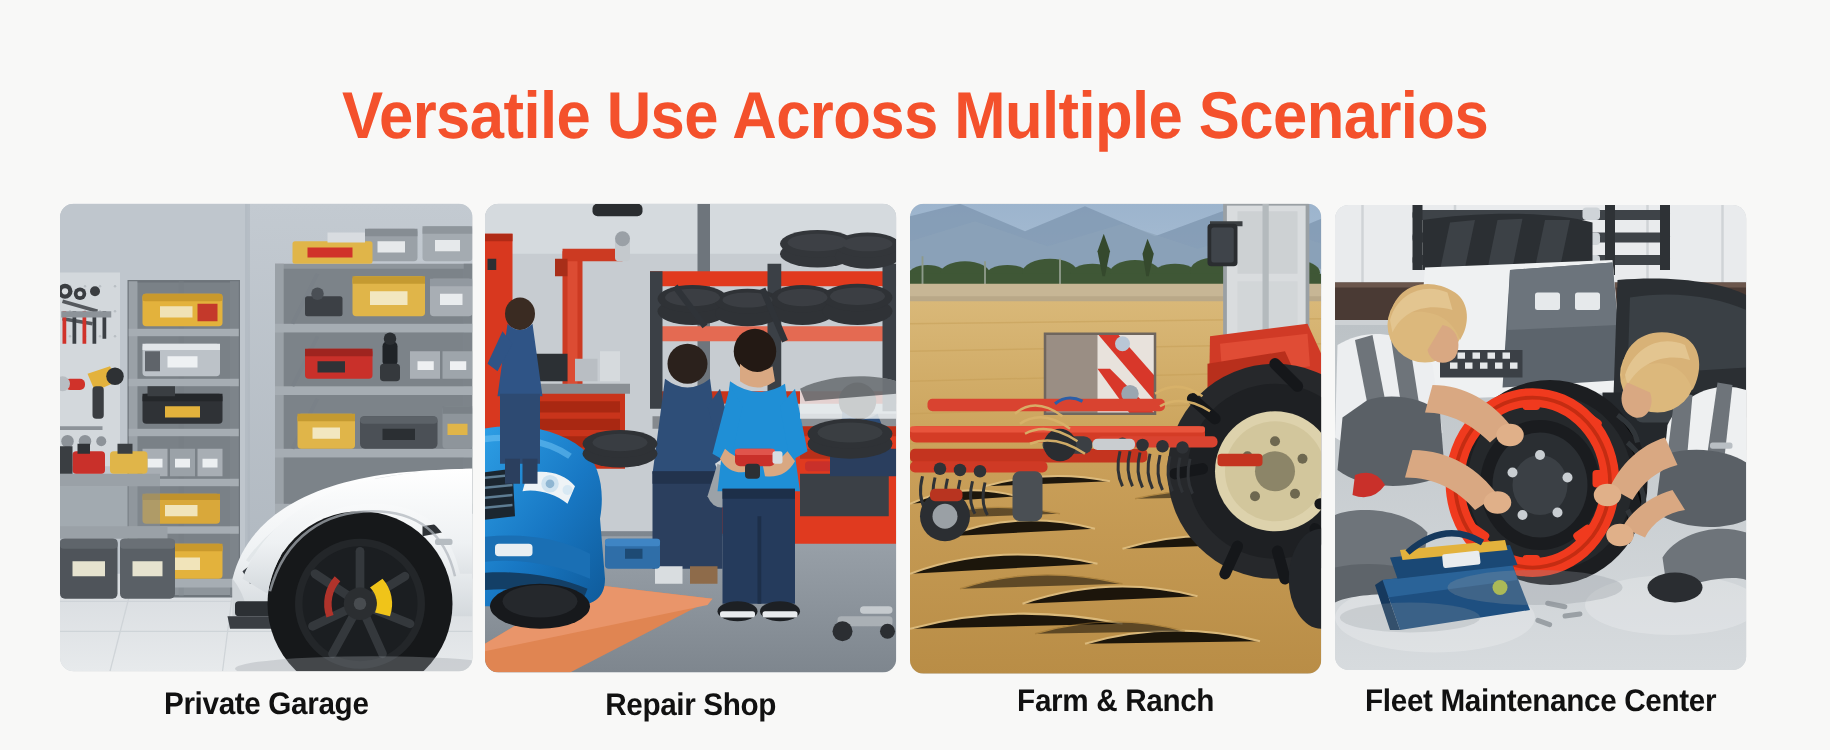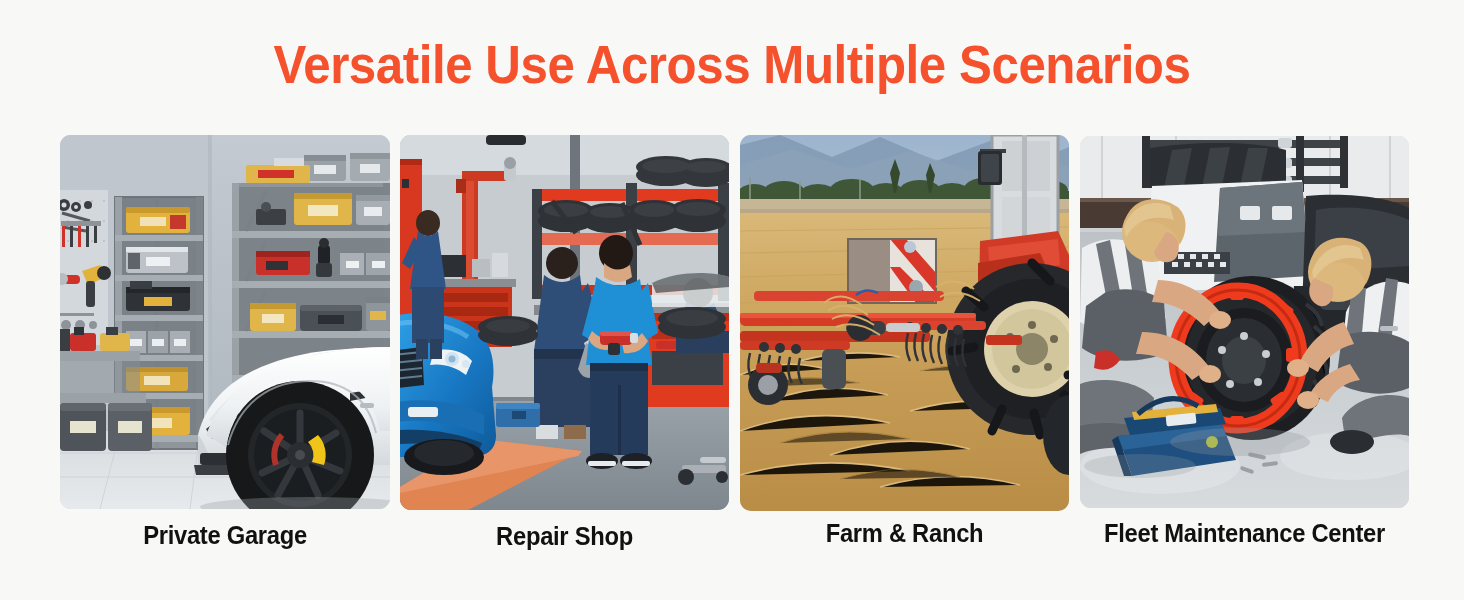--- a/index.html
+++ b/index.html
@@ -2,38 +2,38 @@
 <html><head>
 <meta charset="utf-8">
 <style>
   html,body{margin:0;padding:0;}
   body{
     width:1464px;height:600px;
     background:#f8f8f7;
     font-family:"Liberation Sans", sans-serif;
     overflow:hidden;
   }
-  .page{position:relative;width:1464px;height:469px;}
+  .page{position:relative;width:1464px;height:469px;margin-top:28px;}
 
   .headline{
     position:absolute;left:0;top:36px;width:1464px;
     text-align:center;
     font-family:"Liberation Sans", sans-serif;
     font-weight:bold;
     font-size:53px;
     line-height:58px;
     letter-spacing:-0.5px;
     color:#f4512c;
     transform:scaleX(0.93);
     transform-origin:50% 50%;
     white-space:nowrap;
   }
 
   .grid{
-    position:absolute;left:60px;top:135px;
+    position:absolute;left:48px;top:135px;
     width:1349px;height:424px;
   }
   .card{position:absolute;top:0;}
   .card .thumb{
     position:absolute;left:0;top:0;
     border-radius:11px;
     overflow:hidden;
     background:#cfd4d8;
   }
   .card .thumb svg{display:block;width:100%;height:100%;}

